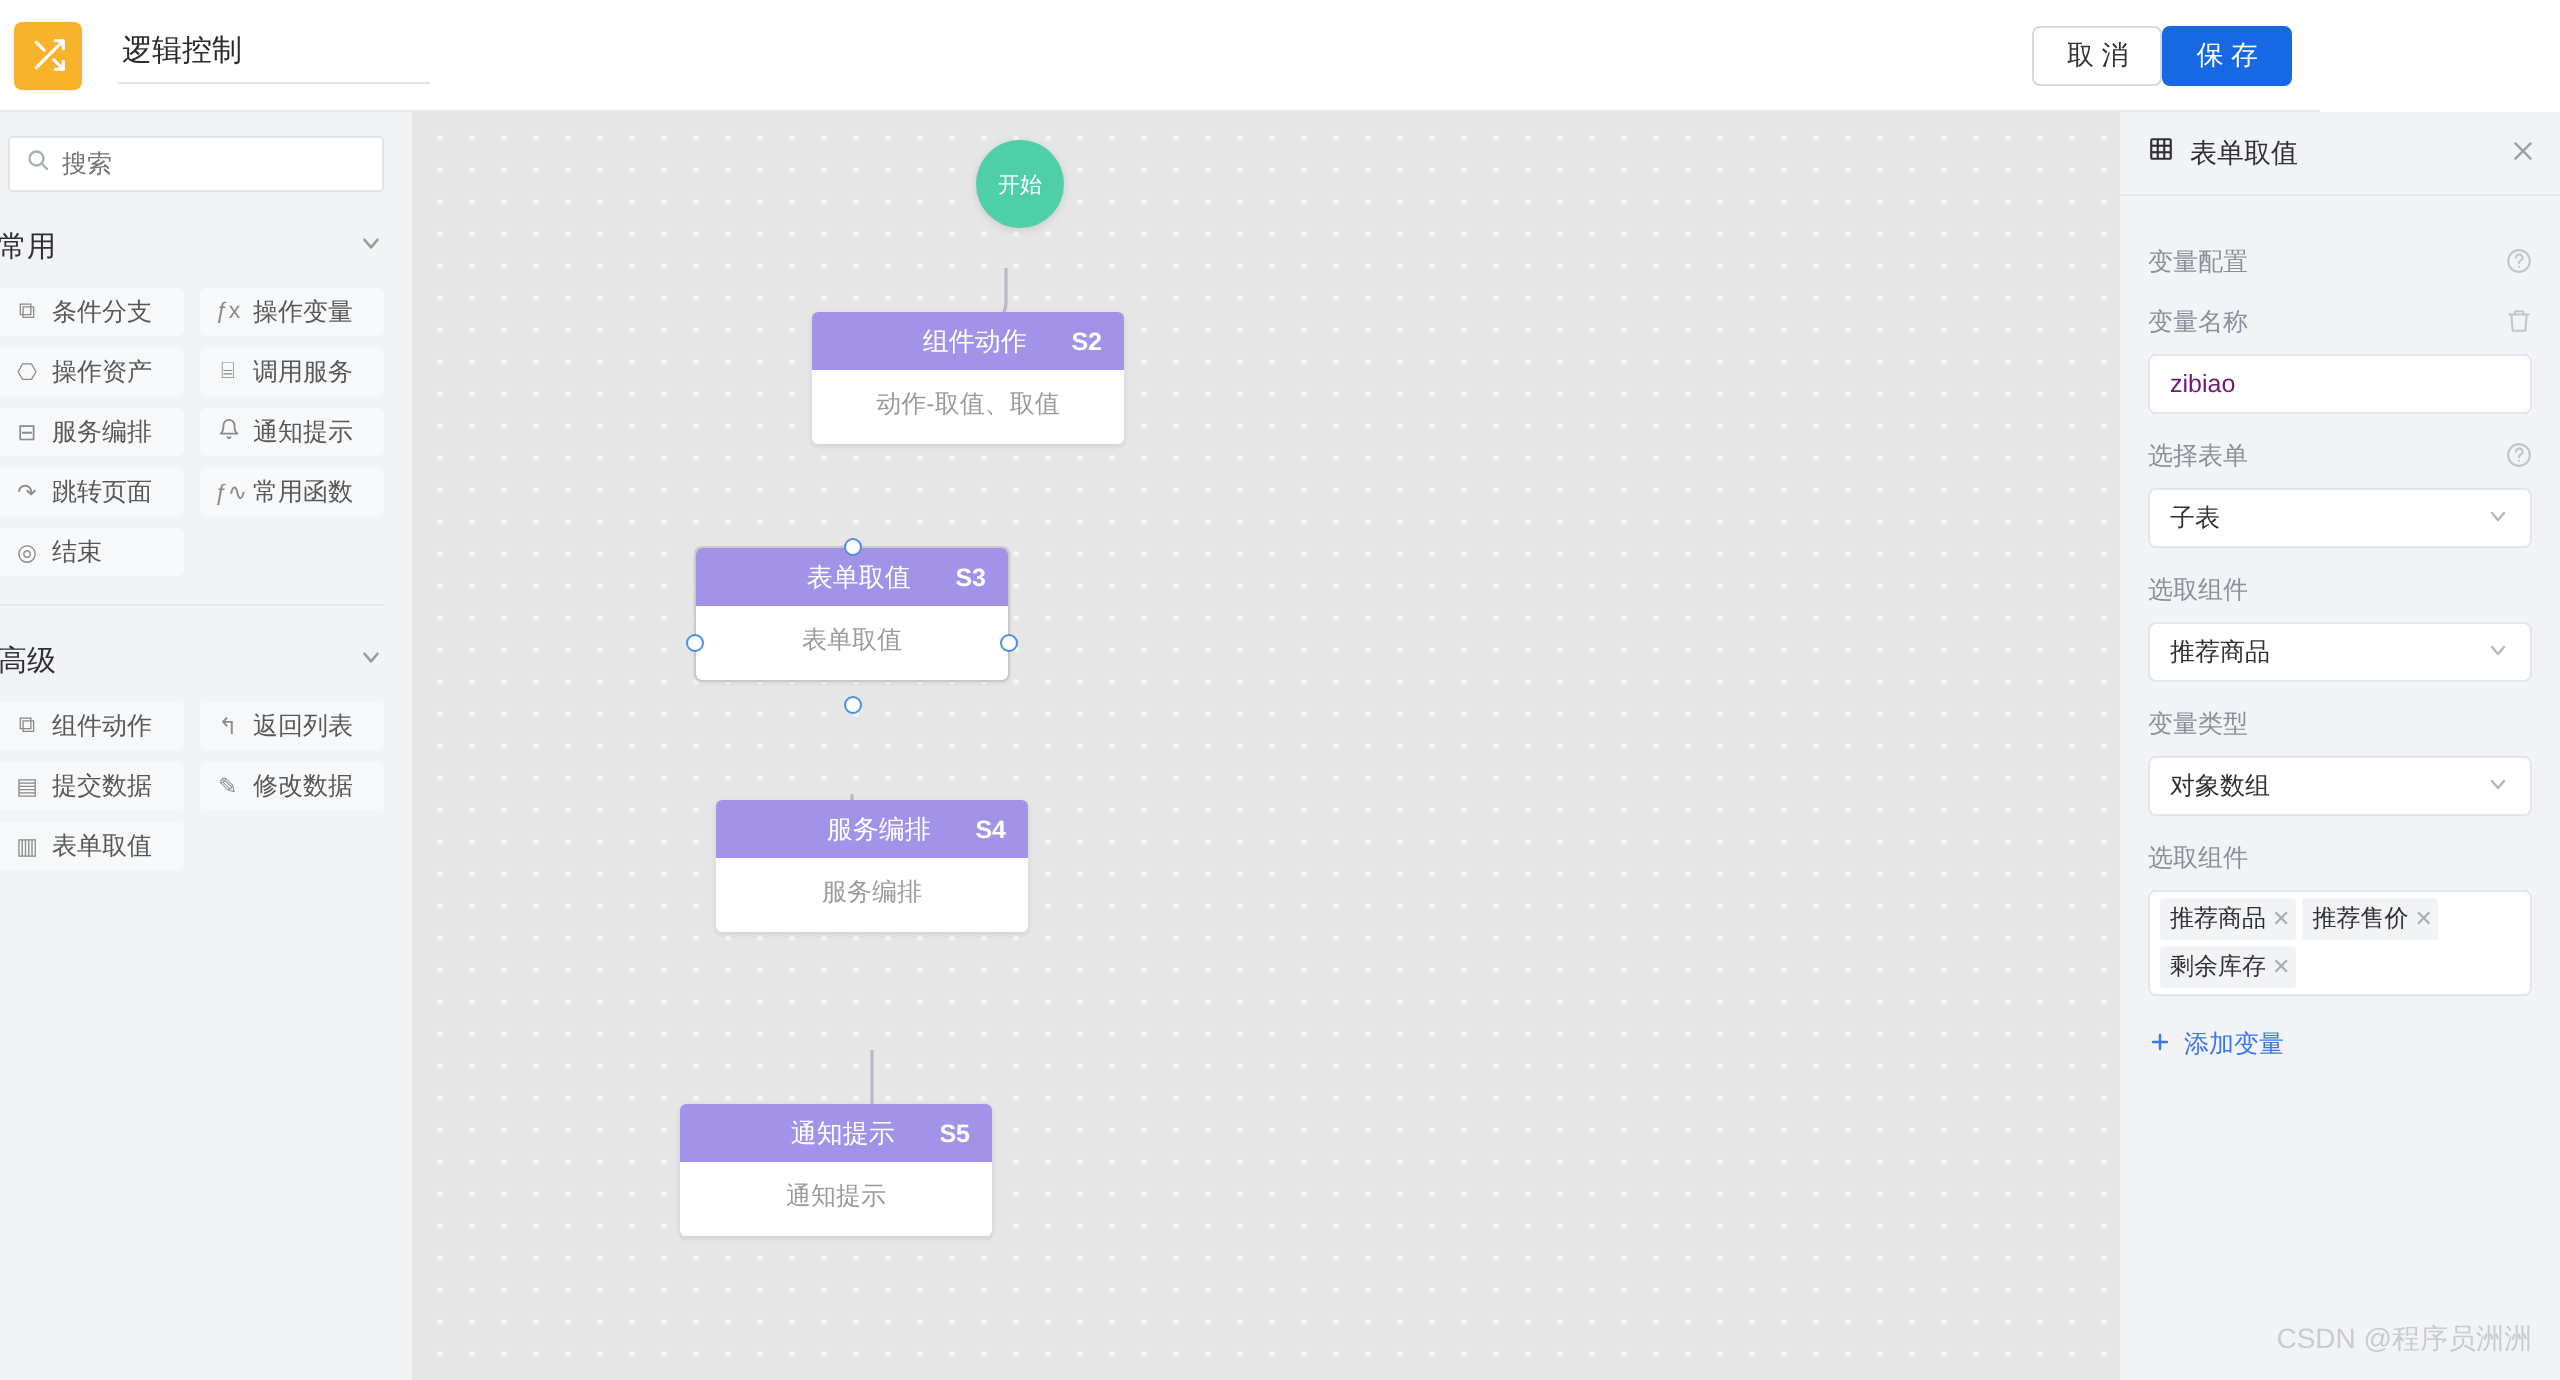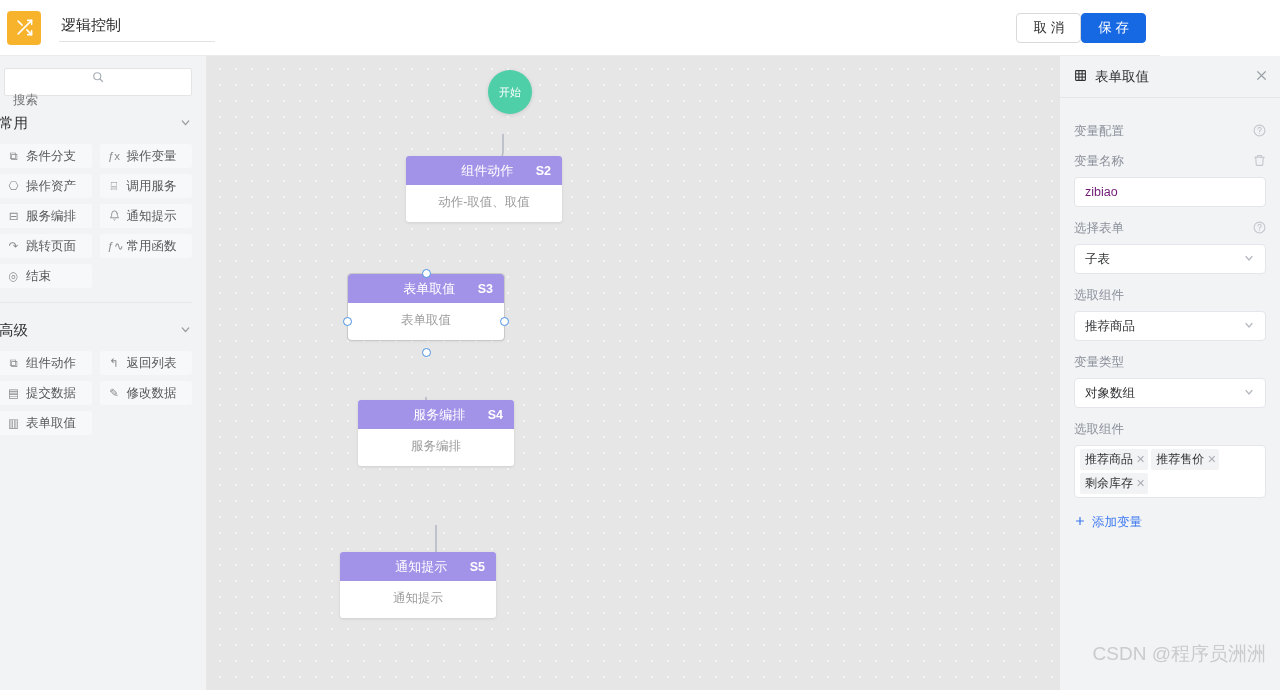--- a/index.html
+++ b/index.html
@@ -40,21 +40,21 @@
   #sidebar {
     position: absolute; left: 0; top: 56px; width: 207px; height: 634px;
     background: #f2f3f5; border-right: 1px solid #e8e8e8;
     padding: 0; overflow: hidden;
   }
   
   #sidebar-inner { position: absolute; left: -11px; top: 0; width: 218px; }
   #search-box {
     margin: 12px 15px 0 15px; height: 28px; background: #fff;
     border: 1px solid #e4e4e4; border-radius: 2px;
-    display: flex; align-items: center; padding: 0 8px; gap: 6px; flex-direction: column;
+    display: flex; align-items: center; padding: 0 8px; gap: 6px;
   }
   #search-input {
     border: none; outline: none; font-size: 12.5px; color: #9aa0a6;
     background: transparent; width: 100%; font-family: inherit;
   }
   .sb-group { margin-top: 14px; }
   .sb-group-head {
     display: flex; align-items: center; justify-content: space-between;
     padding: 0 15px 0 10px; height: 26px;
   }
@@ -149,21 +149,21 @@
     background: #f2f3f5; border-radius: 2px; padding: 2px 3px 2px 5px;
     font-size: 12px; color: #303133; display: flex; align-items: center; gap: 3px;
     white-space: nowrap;
   }
   .tag .tx { color: #a9adb5; font-size: 11px; cursor: pointer; }
   #add-var {
     margin-top: 16px; font-size: 12.5px; color: #3a77f0;
     display: flex; align-items: center; gap: 6px; cursor: pointer;
   }
   #watermark {
-    position: absolute; right: 14px; bottom: 23px; font-size: 19px;
+    position: absolute; right: 14px; bottom: 11px; font-size: 14px;
     color: #c9cbce; white-space: nowrap;
   }
 </style>
 </head>
 <body>
 
 <div id="topbar">
   <div id="app-logo">
     <svg width="19" height="19" viewBox="0 0 24 24" fill="none" stroke="#fff" stroke-width="2" stroke-linecap="round" stroke-linejoin="round">
       <polyline points="16 3 21 3 21 8"></polyline>

